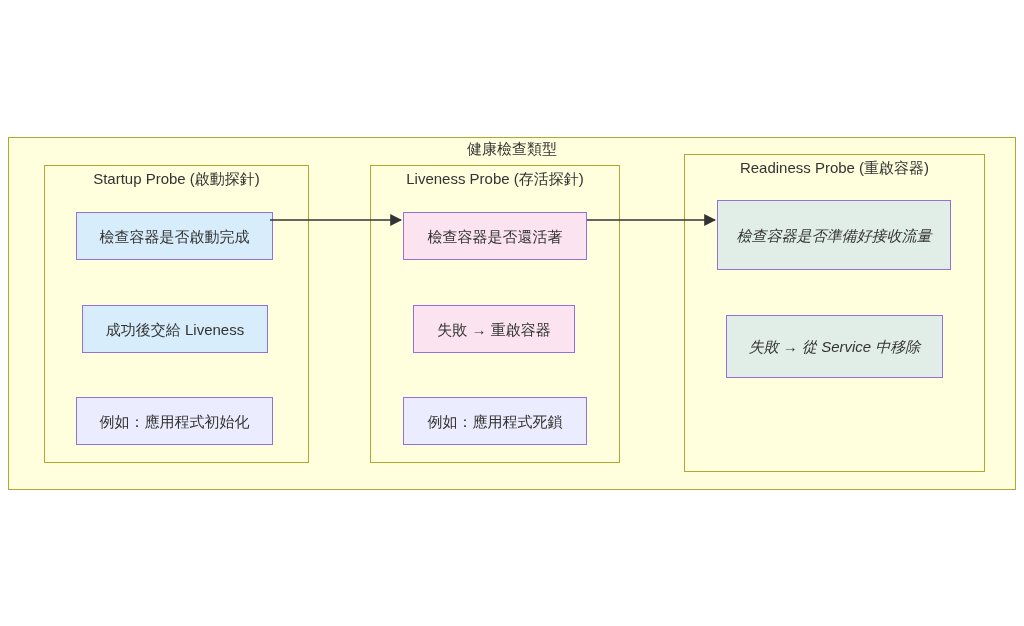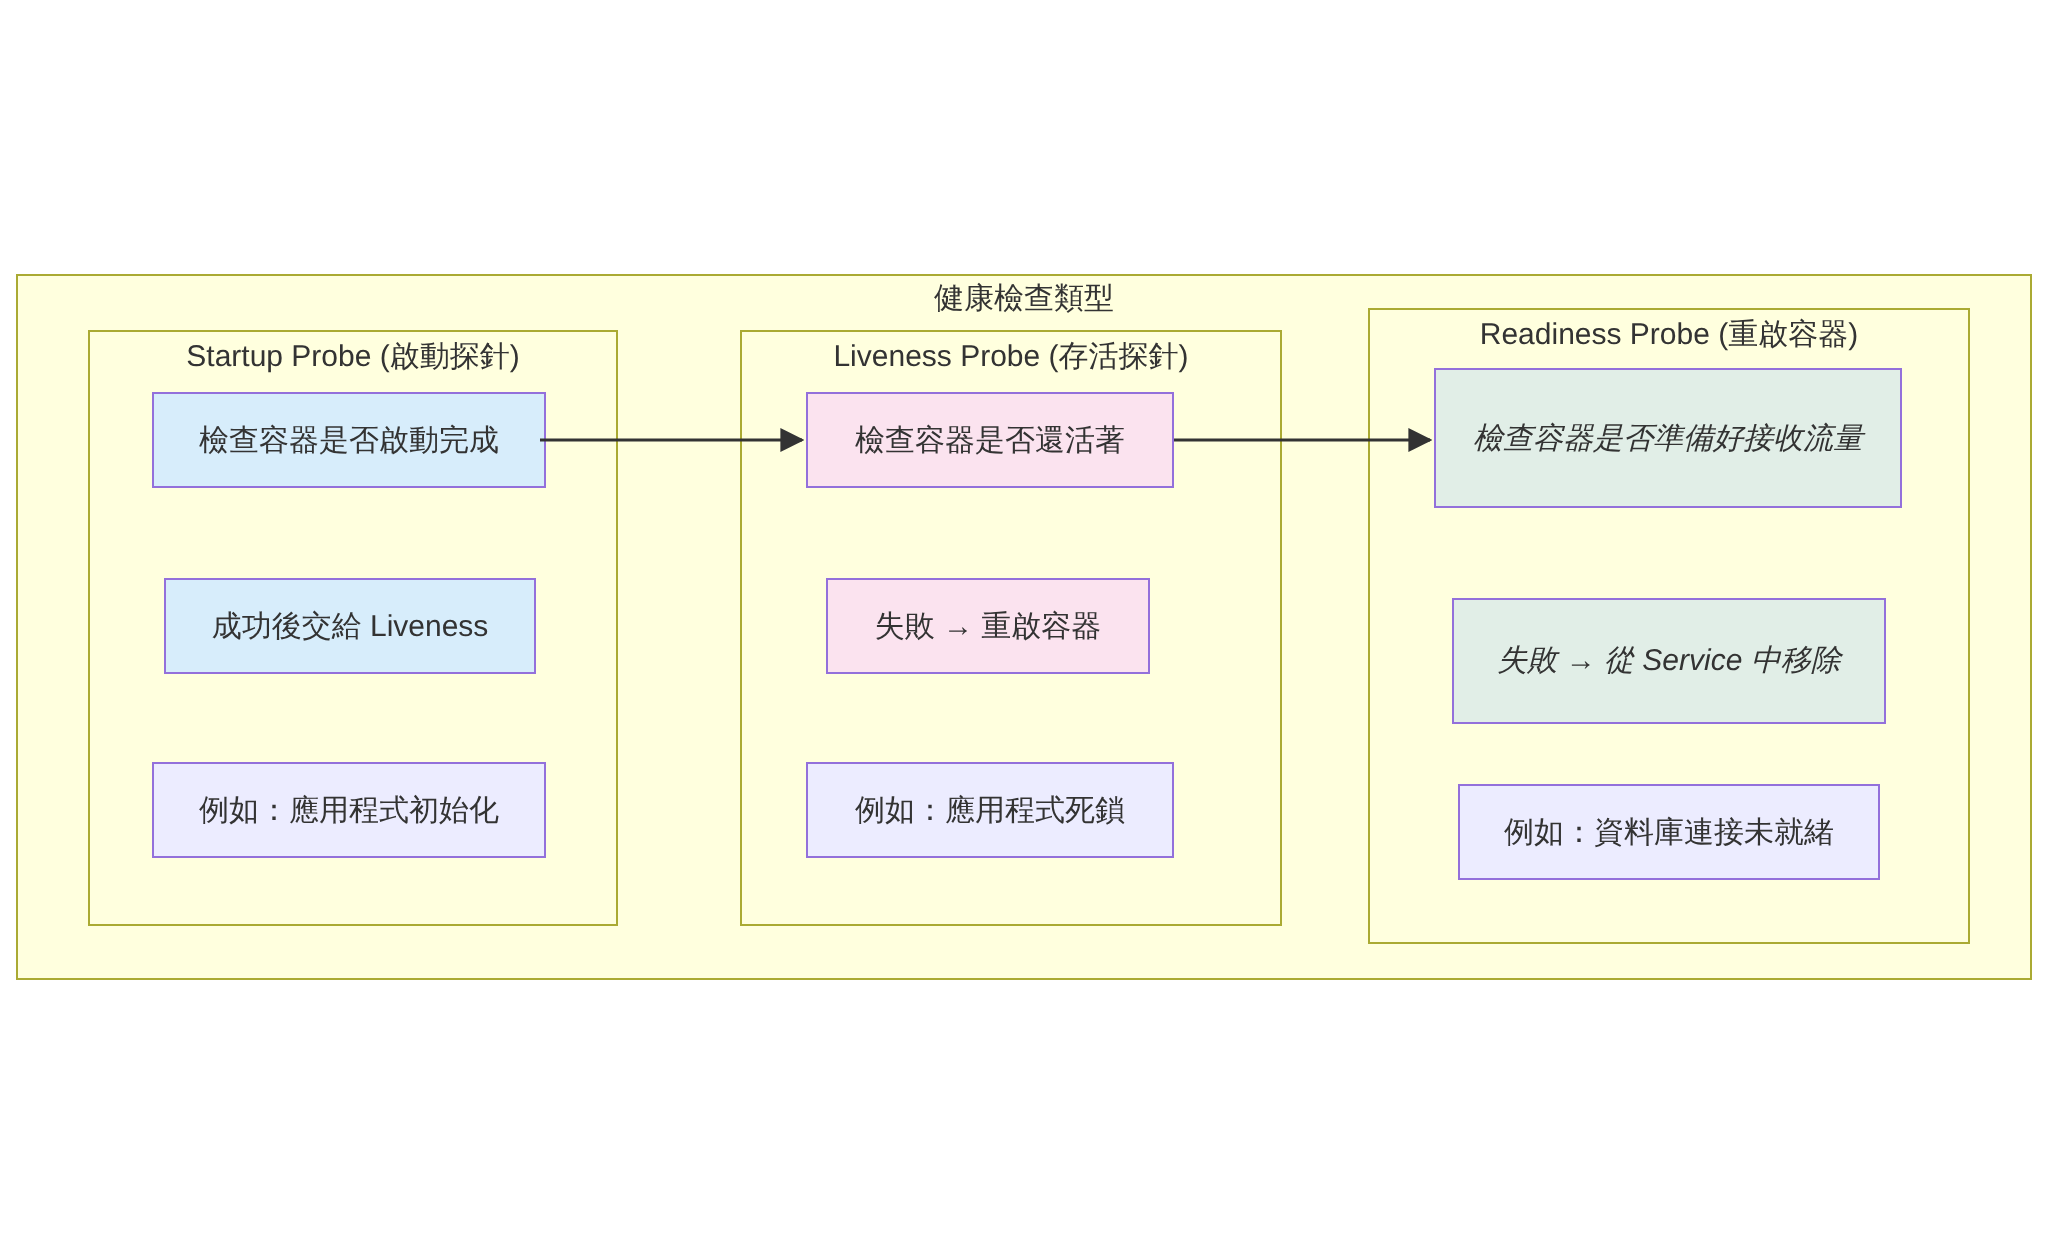--- a/index.html
+++ b/index.html
@@ -28,21 +28,21 @@
     left: 0; right: 0; top: 2px;
     text-align: center;
     font-size: 15px;
   }
   .group {
     position: absolute;
     background: var(--container-fill, #ffffde);
     border: 1px solid var(--container-border, #aaaa33);
   }
   .group-startup  { left: 35px;  top: 27px; width: 263px; height: 296px; }
-  .group-liveness { left: 361px; top: 27px; width: 248px; height: 296px; padding-left: 21px; }
+  .group-liveness { left: 361px; top: 27px; width: 248px; height: 296px; }
   .group-readiness{ left: 675px; top: 16px; width: 299px; height: 316px; }
   .group-title {
     position: absolute;
     left: 0; right: 0; top: 3px;
     text-align: center;
     font-size: 15px;
     line-height: 19px;
   }
   .group-title.wrapped {
     left: 50%;
@@ -54,20 +54,21 @@
     position: absolute;
     border: 1px solid var(--node-border, #9370db);
     display: flex;
     align-items: center;
     justify-content: center;
     text-align: center;
     font-size: 15px;
     line-height: 21px;
     box-sizing: border-box;
     padding: 2px 4px;
+    margin-top: 16px;
   }
   .fill-blue     { background: var(--fill-blue, #d7edfb); }
   .fill-pink     { background: var(--fill-pink, #fbe3ef); }
   .fill-mint     { background: var(--fill-mint, #e1eee7); font-style: italic; }
   .fill-lavender { background: var(--fill-lavender, #ececff); }
 
   
   .node-s1 { left: 31px; top: 30px;  width: 197px; height: 48px; }
   .node-s2 { left: 37px; top: 123px; width: 186px; height: 48px; }
   .node-s3 { left: 31px; top: 215px; width: 197px; height: 48px; }
@@ -126,23 +127,20 @@
     </div>
 
     <div class="group group-readiness">
       <div class="group-title wrapped">Readiness Probe (重啟容器)</div>
       <div class="node fill-mint node-r1">
         <span class="node-label">檢查容器是否準備好接收流量</span>
       </div>
       <div class="node fill-mint node-r2">
         <span class="node-label">失敗 → 從 Service 中移除</span>
       </div>
-      <div class="node fill-lavender node-r3">
-        <span class="node-label">例如：資料庫連接未就緒</span>
-      </div>
     </div>
   </div>
 
   <svg class="edges" viewBox="0 0 1024 626" xmlns="http://www.w3.org/2000/svg">
     <defs>
       <marker id="arrowhead" viewBox="0 0 10 10" refX="9" refY="5" markerWidth="8" markerHeight="8" orient="auto">
         <path class="arrow-head" d="M 0 0 L 10 5 L 0 10 z"></path>
       </marker>
     </defs>
     <line class="edge-line" x1="270" y1="220" x2="401" y2="220" marker-end="url(#arrowhead)"></line>

